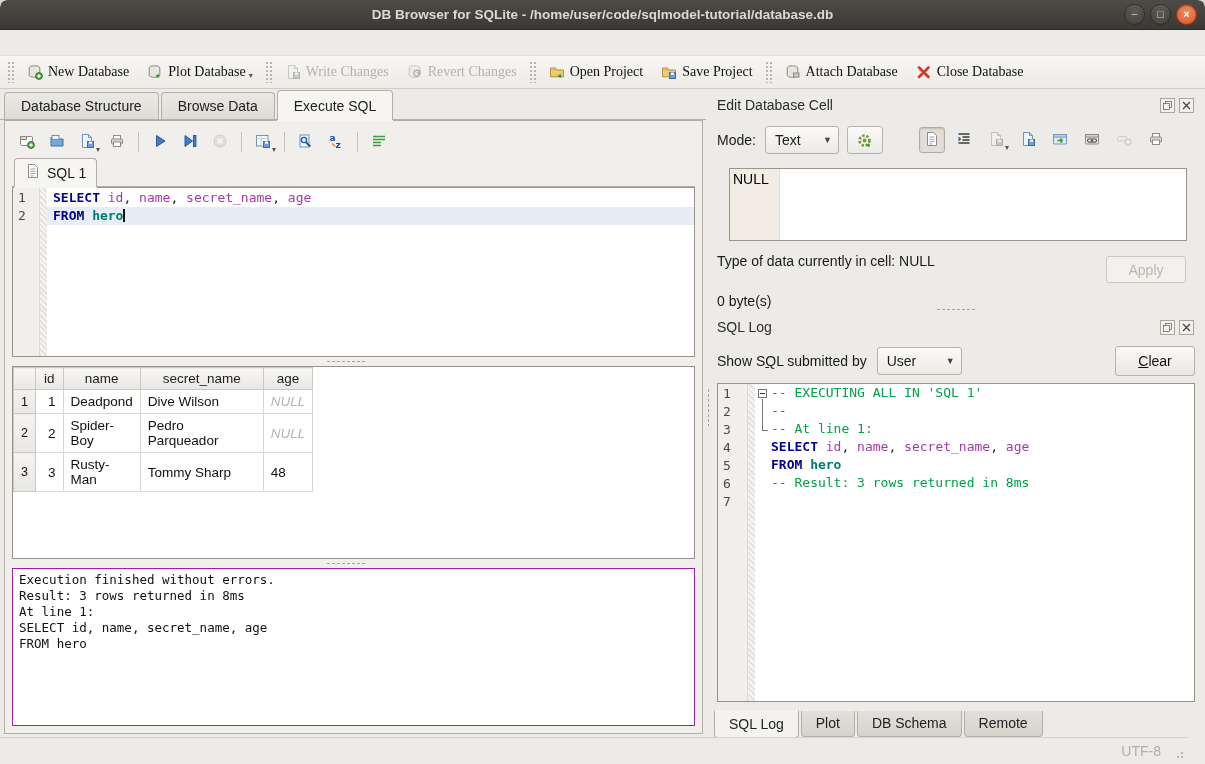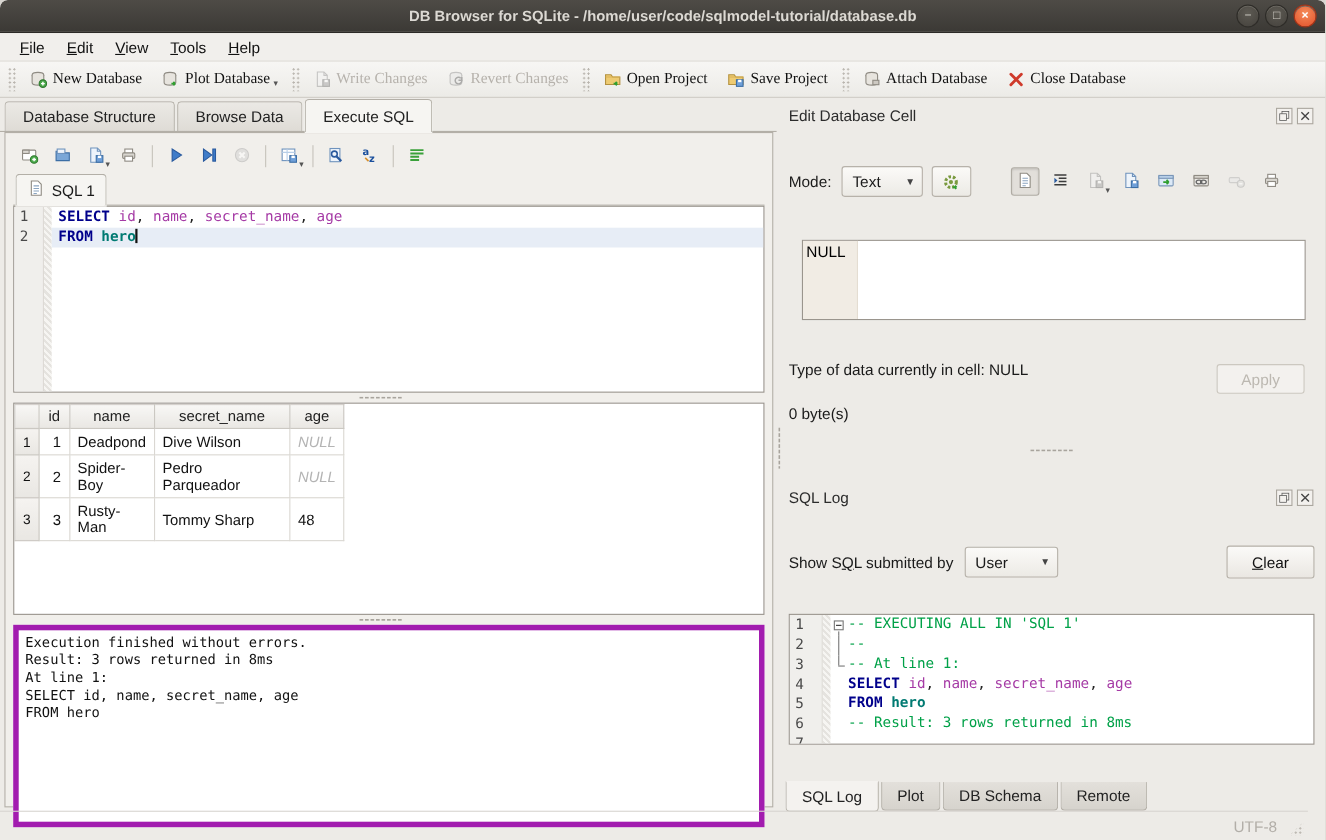--- a/index.html
+++ b/index.html
@@ -52,21 +52,21 @@
   .tb-btn .lbl { font-size:14px; color:#111;font-family:Liberation Serif, serif; }
   .tb-btn.disabled .lbl { color:#b6b2ac; }
   .tb-btn.disabled svg { filter:grayscale(1) opacity(.45); }
   .caret { font-size:8px; color:#555; align-self:flex-end; margin-left:-2px; }
   
   .content { position:absolute; top:90px; left:0; bottom:27px; right:0; display:flex; }
   .left-pane { width:706px; position:relative; }
   .vsplit { width:5px; position:relative; }
   .vsplit .dots { position:absolute; left:1px; top:46%; width:3px; height:38px;
     background-image:radial-gradient(#a8a49d 40%, transparent 42%); background-size:3px 5px; }
-  .right-pane { flex:1; position:relative; padding:2px 9px 0 3px; display:flex; flex-direction:column;gap:25px; }
+  .right-pane { flex:1; position:relative; padding:2px 9px 0 3px; display:flex; flex-direction:column; }
   
   .main-tabs { height:30px; display:flex; align-items:flex-end; padding-left:4px; position:relative; }
   .main-tabs:after { content:""; position:absolute; left:0; right:0; bottom:0; height:1px; background:#b3afa7; }
   .mtab {
     padding:5px 16px 6px; margin-right:2px; font-size:14px;
     background:linear-gradient(#ebe9e5,#dedbd5);
     border:1px solid #b3afa7; border-bottom:none; border-radius:4px 4px 0 0; color:#222;
   }
   .mtab.active { background:#f6f5f2; position:relative; z-index:2; padding-top:7px;
     box-shadow:0 1px 0 #f6f5f2; }
@@ -112,21 +112,21 @@
   .grid-area { height:193px; border:1px solid #97928a; background:#fff; overflow:hidden; position:relative; }
   table.grid { border-collapse:collapse; font-size:13.5px; }
   .grid th { background:linear-gradient(#f8f7f5,#e9e7e3); border:1px solid #cbc8c2;
     font-weight:normal; padding:3px 8px; color:#222; }
   .grid td { border:1px solid #dad7d2; padding:4px 7px; color:#111; }
   .grid td.rowhdr { background:linear-gradient(#f5f3f0,#e9e7e3); border-color:#cbc8c2;
     text-align:center; font-size:12.5px; padding:4px 5px; }
   .grid td.num { text-align:right; }
   .grid td .nullv { color:#b4b4b4; font-style:italic; }
   
-  .msg-area { height:184px; border:5px solid #a21caf; background:#fff;
+  .msg-area { height:158px; border:1px solid #a21caf; background:#fff;
     font-family:"DejaVu Sans Mono", monospace; font-size:12.5px; padding:3px 6px; color:#111; }
   .msg-area div { line-height:16px; white-space:pre; }
   
   .dock-title { height:24px; display:flex; align-items:center; padding:2px 2px 0 3px; }
   .dock-title .dt { flex:1; font-size:14px; color:#2c2c2c; }
   .dockbtn { width:15px; height:15px; margin-left:4px; border:1px solid #aaa69e;
     background:#f3f1ee; display:flex; align-items:center; justify-content:center; }
   .dockbtn svg { display:block; }
   .mode-row { display:flex; align-items:center; margin:9px 0 0 3px; height:30px; }
   .mode-row .lbl { margin-right:9px; }
@@ -190,27 +190,20 @@
 
   <div class="titlebar">
     <span class="title">DB Browser for SQLite - /home/user/code/sqlmodel-tutorial/database.db</span>
     <div class="winbtns">
         <span class="winbtn">−</span>
         <span class="winbtn">□</span>
         <span class="winbtn close">×</span>
       </div>
   </div>
 
-  <div class="menubar">
-      <div class="menu-item"><u>F</u>ile</div>
-      <div class="menu-item"><u>E</u>dit</div>
-      <div class="menu-item"><u>V</u>iew</div>
-      <div class="menu-item"><u>T</u>ools</div>
-      <div class="menu-item"><u>H</u>elp</div>
-    </div>
 
   <div class="toolbar">
       <div class="grip"></div>
       <div class="tb-btn">
         <span>
           <svg width="16" height="16" viewBox="0 0 16 16">
             <ellipse cx="7.5" cy="4.2" rx="5.3" ry="2.4" fill="#e7e4de" stroke="#8f8b83"></ellipse>
             <path d="M2.2 4.2v6.8c0 1.4 2.4 2.4 5.3 2.4s5.3-1 5.3-2.4V4.2" fill="#e7e4de" stroke="#8f8b83"></path>
             <circle cx="12" cy="12" r="3.4" fill="#4aa84a" stroke="#2f7a2f"></circle>
             <path d="M12 10.3v3.4M10.3 12h3.4" stroke="#fff" stroke-width="1.3"></path>

